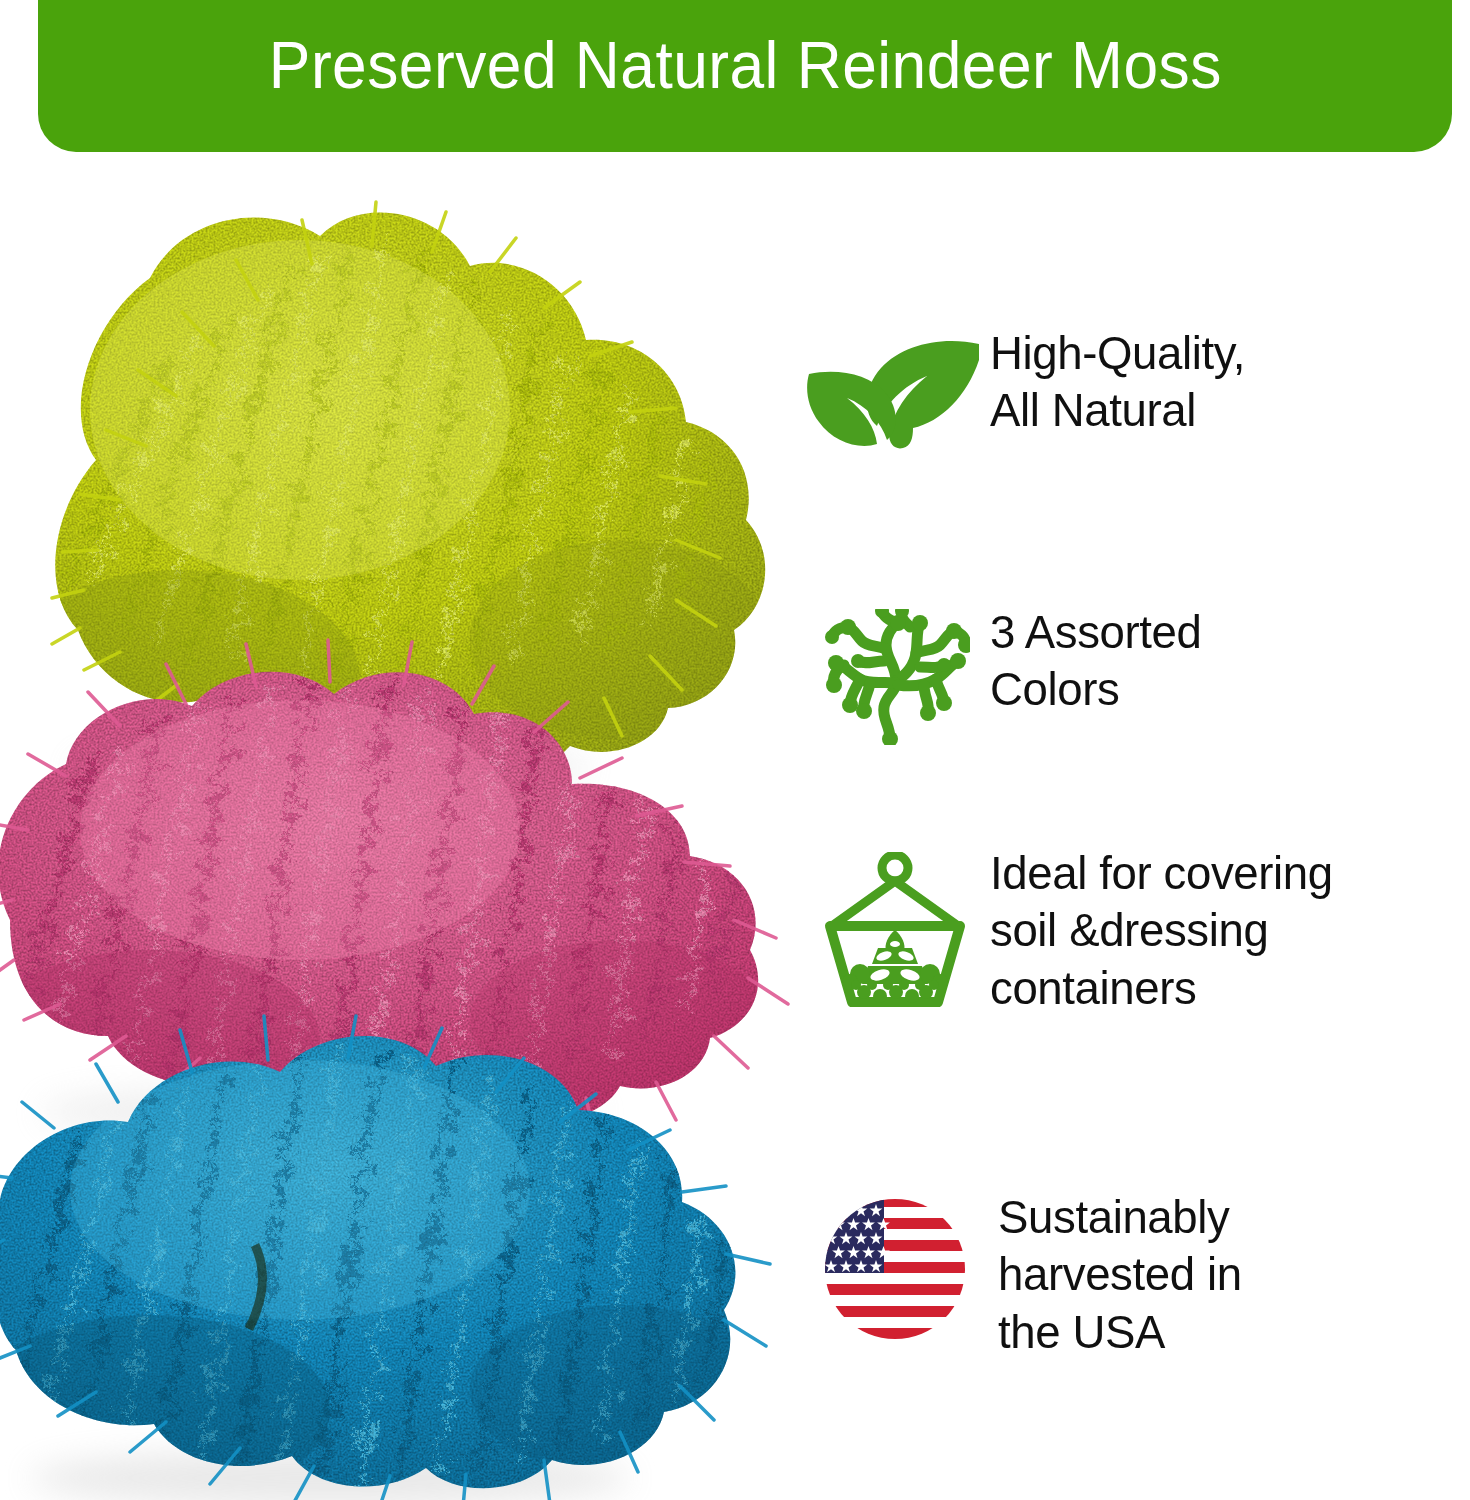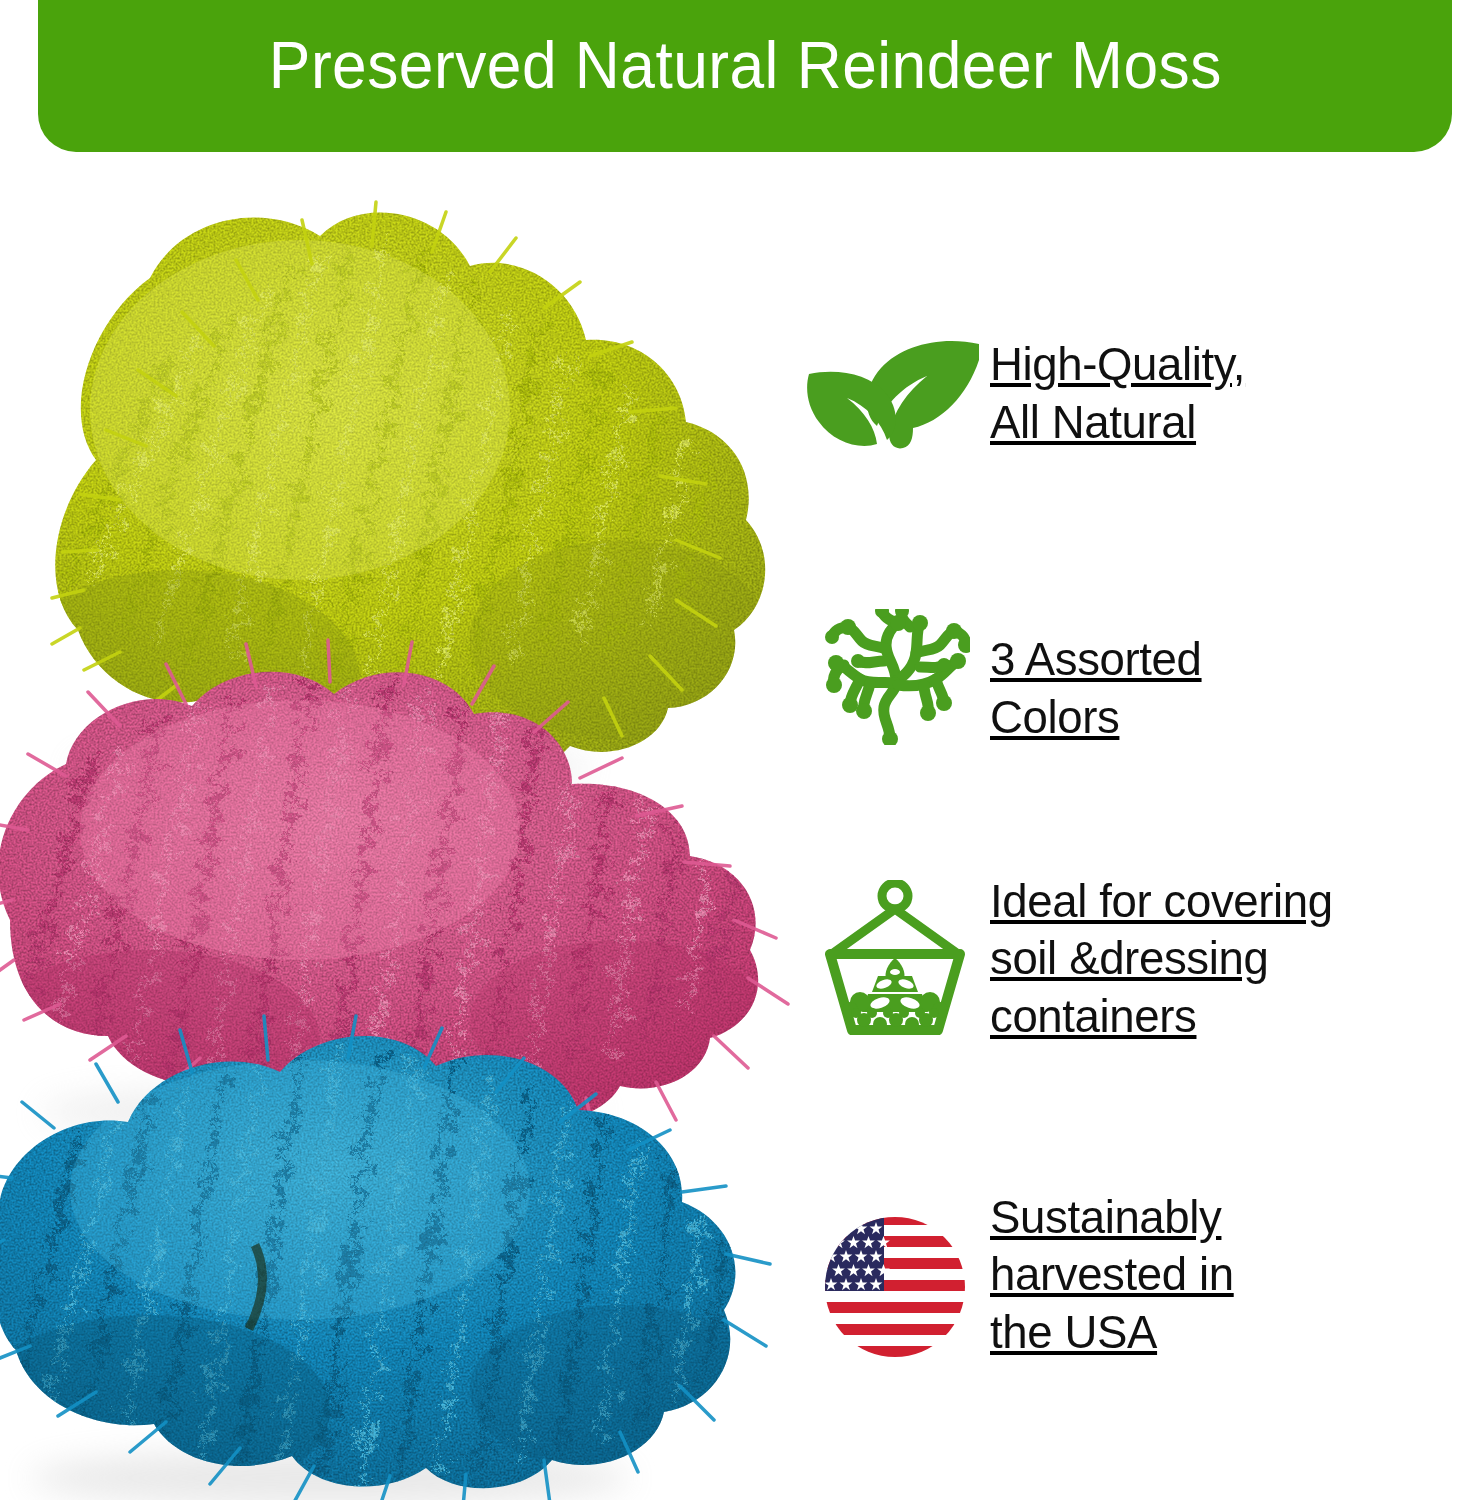--- a/index.html
+++ b/index.html
@@ -59,22 +59,21 @@
     left: 800px;
     top: 300px;
     width: 670px;
     height: 1180px;
   }
   .feature {
     position: absolute;
     left: 0;
     width: 670px;
     display: flex;
-    align-items: flex-end;
-    text-decoration: underline;
+    align-items: flex-start;
   }
   .feature-icon {
     width: 190px;
     flex: 0 0 190px;
     display: flex;
     align-items: center;
     justify-content: center;
   }
   .feature-text {
     flex: 1 1 auto;
@@ -86,23 +85,23 @@
     letter-spacing: -0.4px;
     transform: scaleX(0.97);
     transform-origin: left center;
     white-space: pre-line;
   }
 
   .f1 { top: 24px; }
   .f1 .feature-icon { padding-top: 10px; }
   .f2 { top: 303px; }
   .f2 .feature-icon { padding-top: 6px; }
-  .f3 { top: 572px; }
+  .f3 { top: 544px; }
   .f3 .feature-icon { padding-top: 8px; }
-  .f4 { top: 888px; }
+  .f4 { top: 888px; gap: 8px; }
   .f4 .feature-icon { padding-top: 8px; }
 </style>
 </head>
 <body>
 
 <div class="banner">
   <div class="banner-title">Preserved Natural Reindeer Moss</div>
 </div>
 
 <div class="photo">

